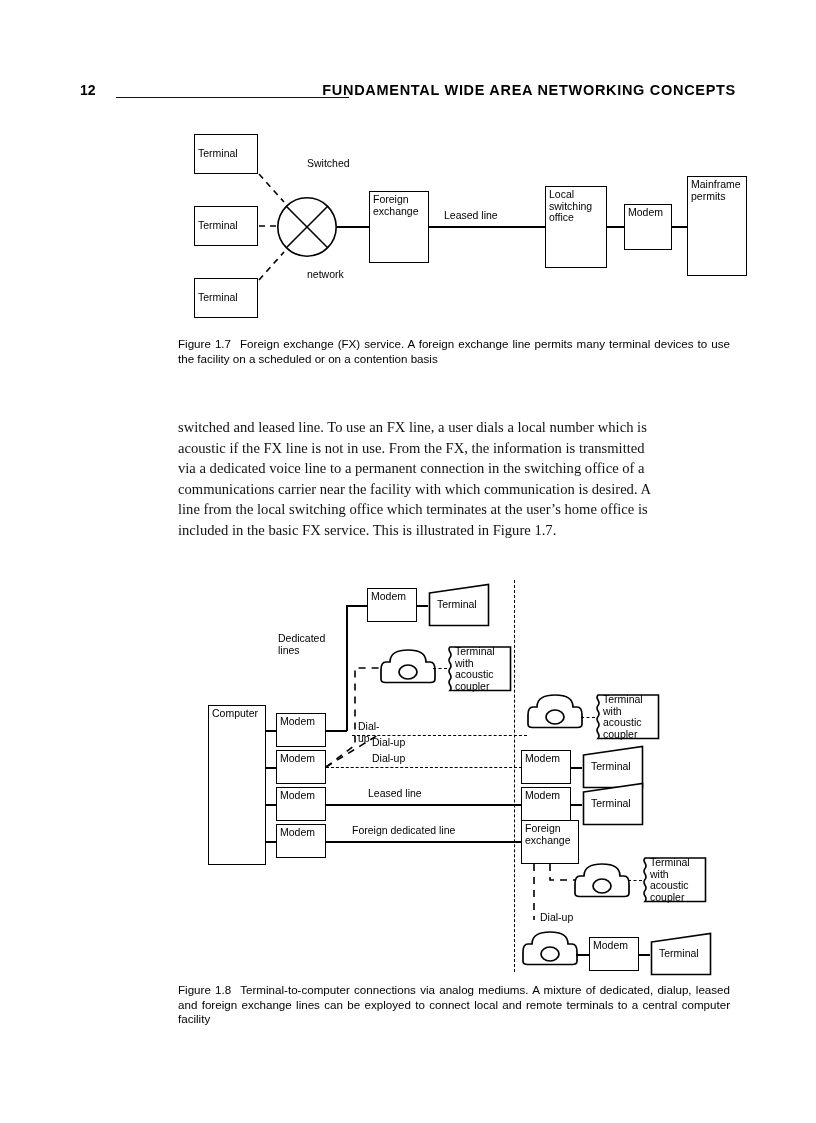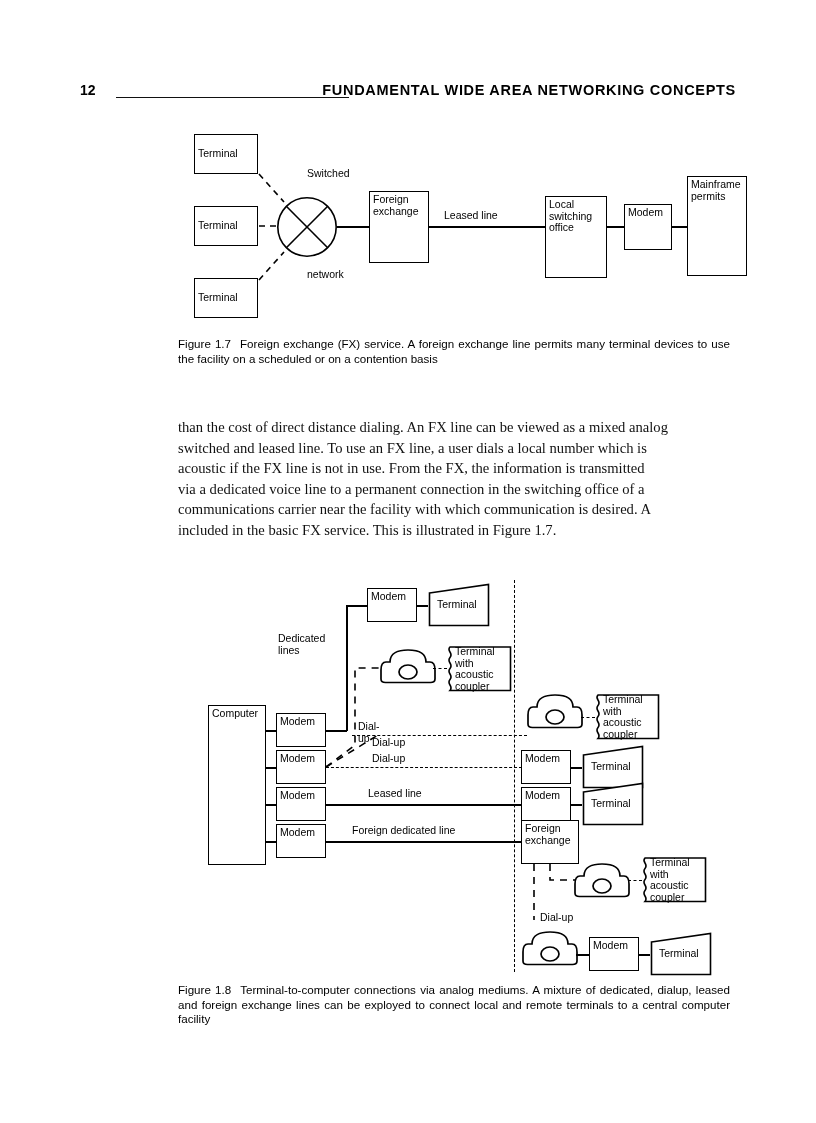--- a/index.html
+++ b/index.html
@@ -77,57 +77,57 @@
       <line x1="10.3" y1="10.3" x2="51.7" y2="51.7" stroke="#000" stroke-width="1.6"></line>
       <line x1="51.7" y1="10.3" x2="10.3" y2="51.7" stroke="#000" stroke-width="1.6"></line>
     </svg>
 
     <svg style="position:absolute;left:0;top:0;" width="190" height="190">
       <line x1="69" y1="44" x2="94" y2="72" stroke="#000" stroke-width="1.6" stroke-dasharray="6,5"></line>
       <line x1="69" y1="96" x2="86" y2="96" stroke="#000" stroke-width="1.6" stroke-dasharray="6,5"></line>
       <line x1="69" y1="150" x2="94" y2="122" stroke="#000" stroke-width="1.6" stroke-dasharray="6,5"></line>
     </svg>
 
-    <div class="lbl" style="left:117px;top:38px;">Switched</div>
+    <div class="lbl" style="left:117px;top:28px;">Switched</div>
     <div class="lbl" style="left:117px;top:139px;">network</div>
 
     <div class="ln lnh" style="left:147px;top:96px;width:33px;"></div>
 
     <div class="bx mid" style="left:179px;top:61px;width:60px;height:72px;white-space:pre-line;"><span>Foreign
 exchange</span></div>
 
     <div class="ln lnh" style="left:238px;top:96px;width:118px;"></div>
     <div class="lbl" style="left:254px;top:80px;">Leased line</div>
 
-    <div class="bx mid" style="left:355px;top:56px;width:62px;height:82px;white-space:pre-line;margin-top:10px;"><span>Local
+    <div class="bx mid" style="left:355px;top:56px;width:62px;height:82px;white-space:pre-line;"><span>Local
 switching
 office</span></div>
 
     <div class="ln lnh" style="left:416px;top:96px;width:19px;"></div>
 
     <div class="bx mid" style="left:434px;top:74px;width:48px;height:46px;">
         <span>Modem</span>
       </div>
 
     <div class="ln lnh" style="left:481px;top:96px;width:17px;"></div>
 
     <div class="bx mid" style="left:497px;top:46px;width:60px;height:100px;white-space:pre-line;"><span>Mainframe
 permits</span></div>
   </div>
 
   <div class="cap" style="left:178px;top:337px;width:552px;">
     <b>Figure 1.7</b><span class="gap"></span><span>Foreign exchange (FX) service. A foreign exchange line permits many terminal devices to use the facility on a scheduled or on a contention basis</span>
   </div>
 
   <div class="body" style="left:178px;top:417px;width:552px;">
-    <div>than the cost of direct distance dialing. An FX line can be viewed as a mixed analog</div>
     <div>switched and leased line. To use an FX line, a user dials a local number which is</div>
     <div>acoustic if the FX line is not in use. From the FX, the information is transmitted</div>
     <div>via a dedicated voice line to a permanent connection in the switching office of a</div>
     <div>communications carrier near the facility with which communication is desired. A</div>
+    <div>line from the local switching office which terminates at the user’s home office is</div>
     <div>included in the basic FX service. This is illustrated in Figure 1.7.</div>
   </div>
 
   <div class="fig" style="left:200px;top:575px;width:520px;height:395px;">
 
     <div class="dash-v" style="left:314px;top:5px;height:392px;"></div>
 
     <div class="bx mid" style="left:8px;top:130px;width:58px;height:160px;">
         <span>Computer</span>
       </div>

